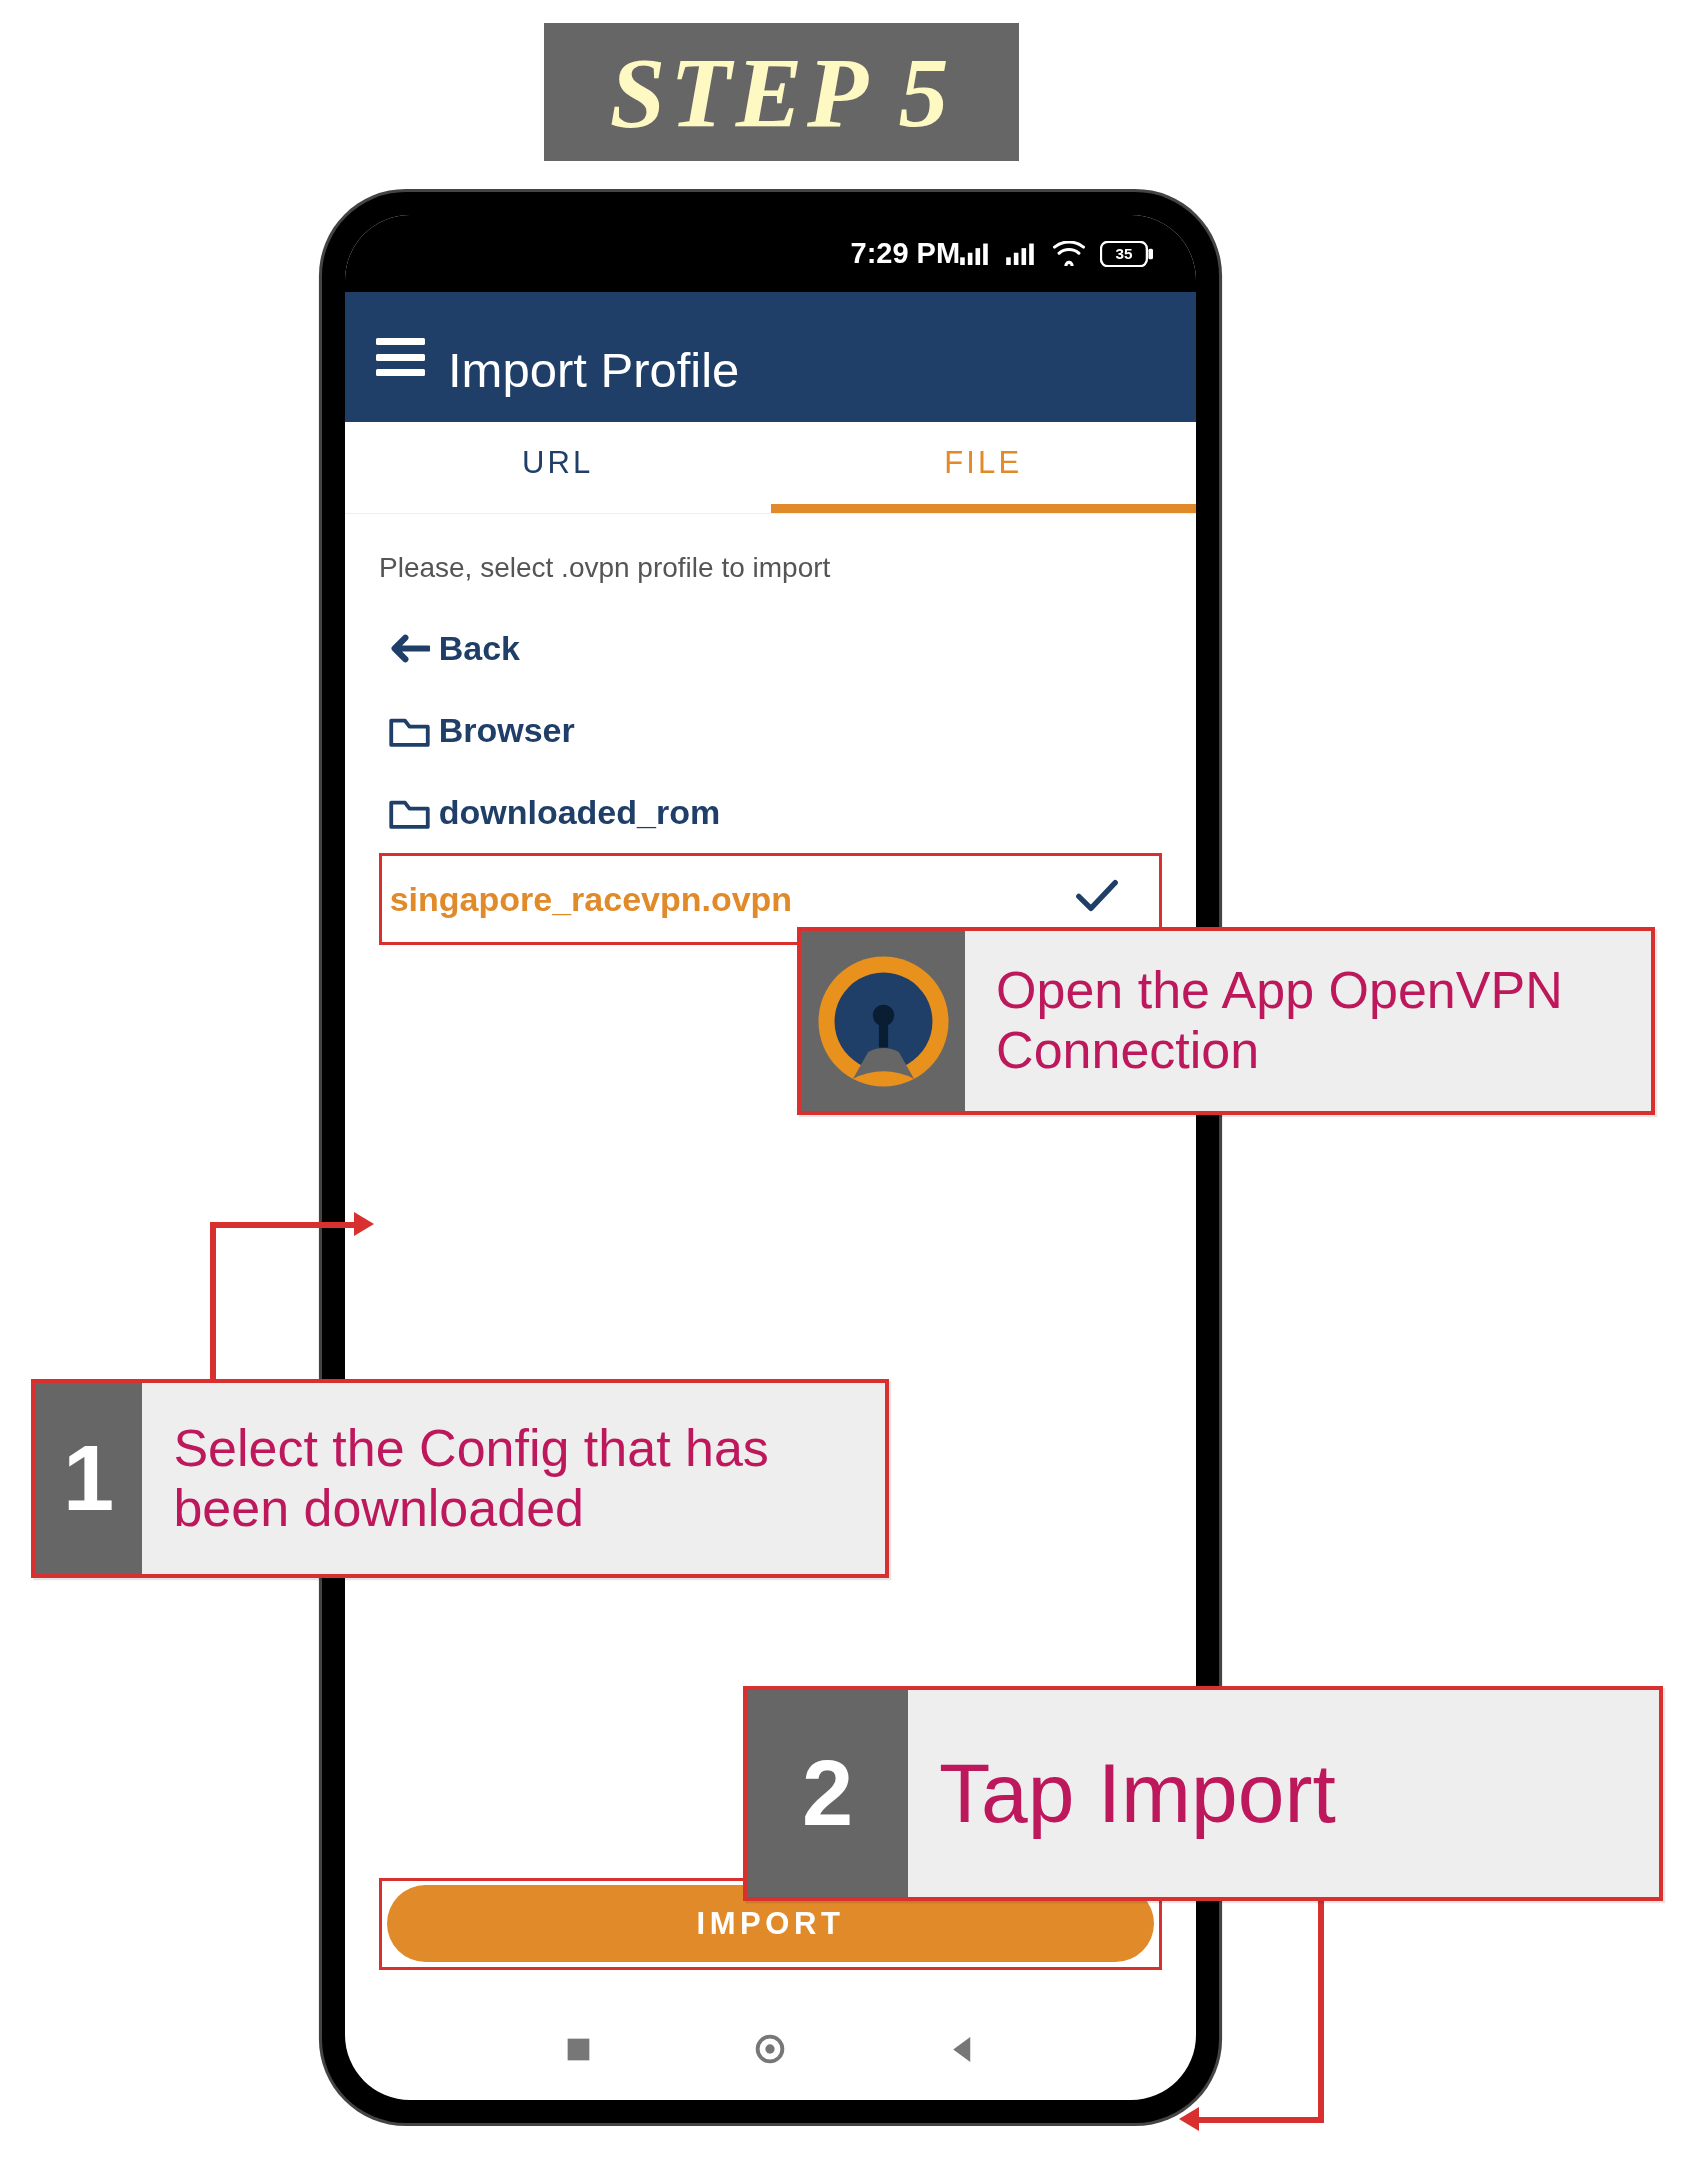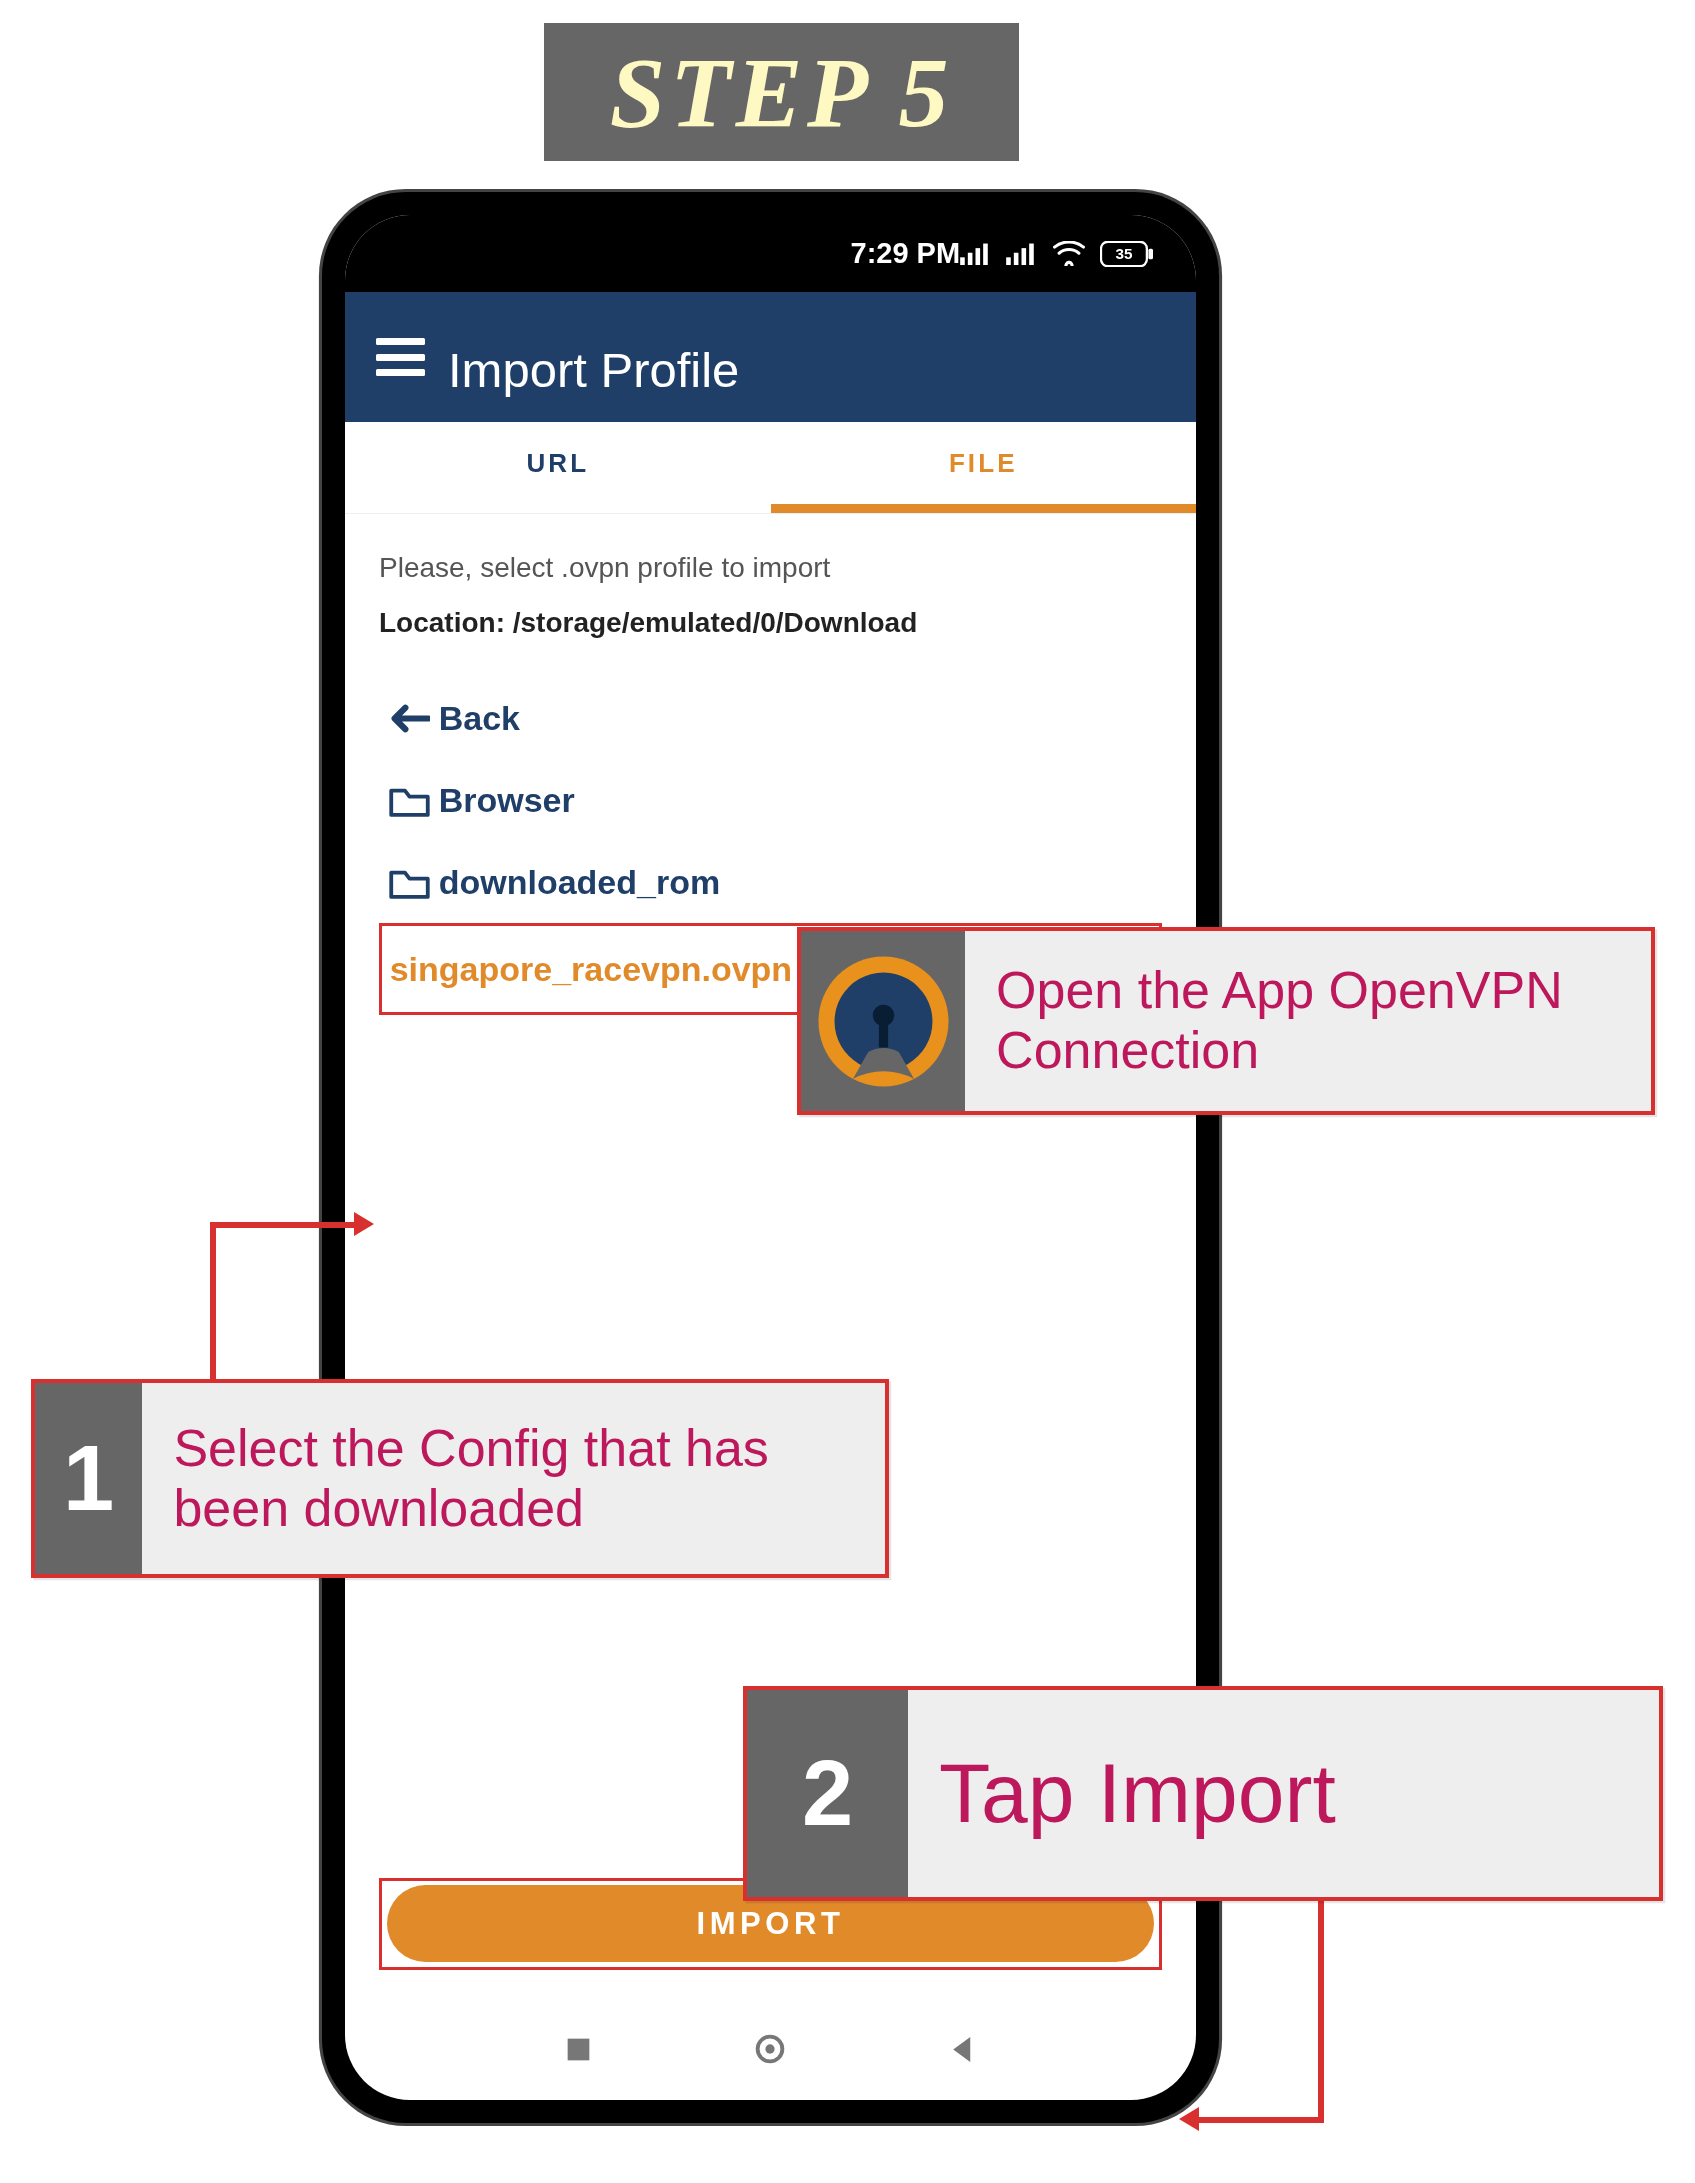--- a/index.html
+++ b/index.html
@@ -113,22 +113,22 @@
   .tabs {
     display: flex;
     height: 92px;
     border-bottom: 0.8px solid #eee;
   }
   .tab {
     flex: 1;
     display: flex;
     align-items: center;
     justify-content: center;
-    font-size: 26px;
-    font-weight: 700;
+    font-size: 31px;
+    font-weight: 400;
     letter-spacing: 3.1px;
     color: #1f3f68;
     border-bottom: 9.2px solid transparent;
   }
   .tab.active {
     color: #e08a2a;
     border-bottom-color: #e08a2a;
   }
 
   
@@ -332,23 +332,20 @@
       <div class="app-title">Import Profile</div>
     </div>
 
     <div class="tabs">
       <div class="tab">URL</div>
       <div class="tab active">FILE</div>
     </div>
 
     <div class="app-body">
       <div class="instruction">Please, select .ovpn profile to import</div>
-      <div class="location">
-        <span>Location: </span><span>/storage/emulated/0/Download</span>
-      </div>
 
       <div class="file-row">
         <span class="back-arrow">
           <svg width="40" height="31" viewBox="0 0 52 40">
               <path d="M50 20 H8 M20 6 L6 20 L20 34" stroke="#1f3f68" stroke-width="8" fill="none" stroke-linecap="round" stroke-linejoin="round"></path>
             </svg>
         </span>
         <span>Back</span>
       </div>
 

